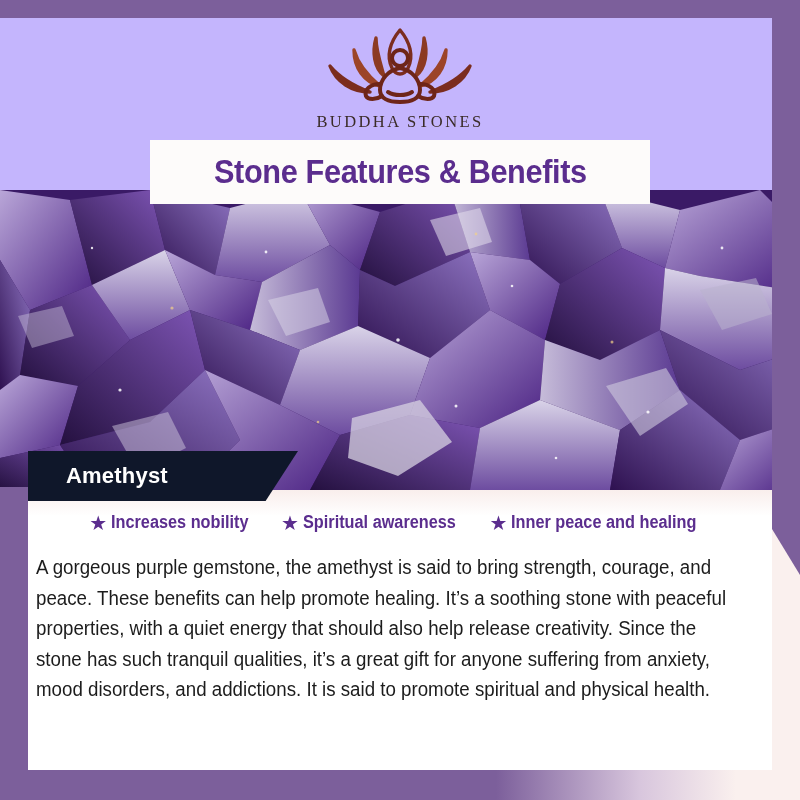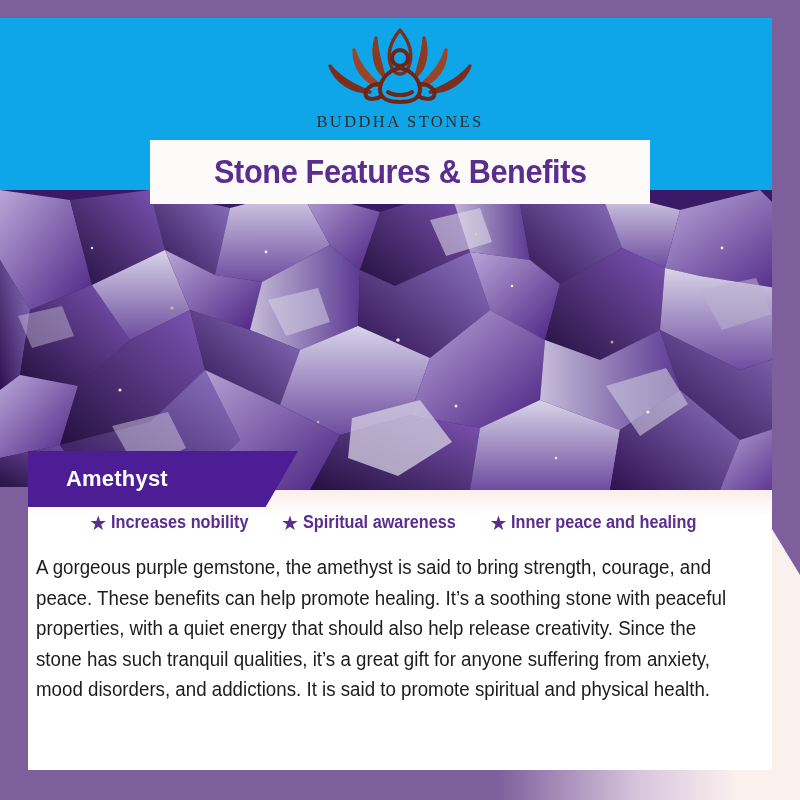--- a/index.html
+++ b/index.html
@@ -41,21 +41,21 @@
     position: absolute; left: 0; bottom: 0;
     width: 800px; height: 30px;
     background: linear-gradient(90deg, #7c5f9b 0%, #7c5f9b 62%, #d8c6dd 80%, #faf0ee 92%);
     z-index: 7;
   }
 
   
   .header {
     position: absolute; top: 0; left: 0;
     width: 800px; height: 190px;
-    background: #0ea5e9;
+    background: #c4b5fd;
     z-index: 2;
   }
 
   .logo-wrap {
     position: absolute;
     top: 22px; left: 0; width: 800px;
     display: flex; flex-direction: column;
     align-items: center;
   }
   .logo-mark { width: 180px; height: 86px; display: block; }
@@ -92,22 +92,22 @@
     overflow: hidden;
     background: #3b1d63;
     z-index: 1;
   }
   .hero svg { display: block; width: 800px; height: 300px; }
 
   
   .ribbon {
     position: absolute;
     left: 28px; top: 451px;
-    width: 270px; height: 56px;
-    background: #4c1d95;
+    width: 270px; height: 50px;
+    background: #0f172a;
     clip-path: polygon(0 0, 100% 0, 88% 100%, 0 100%);
     display: flex; align-items: center;
     z-index: 4;
     text-align: center;
   }
   .ribbon-label {
     padding-left: 38px;
     color: #ffffff;
     font-size: 22px;
     font-weight: bold;

